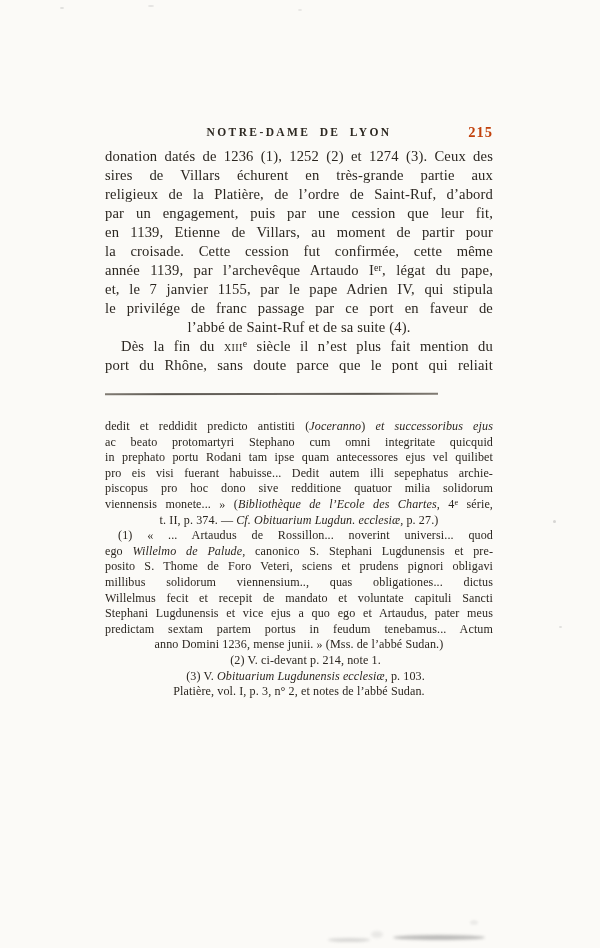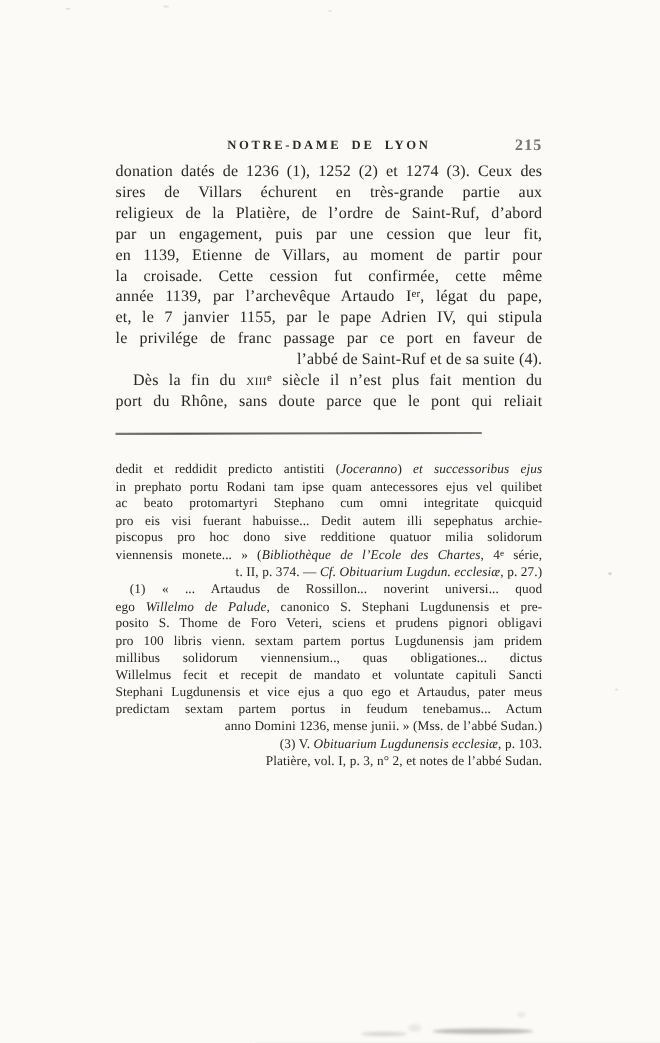--- a/index.html
+++ b/index.html
@@ -15,38 +15,38 @@
   .runhead {
     position:absolute; left:105px; top:126px; width:388px; height:18px;
   }
   .runhead .title {
     position:absolute; left:0; right:0; text-align:center;
     font-size:11.5px; font-weight:bold; letter-spacing:2.4px;
     word-spacing:4px; color:#2e2922;
   }
   .runhead .pageno {
     position:absolute; right:0; top:-2px;
-    font-size:14.5px; font-weight:bold; letter-spacing:1px; color:#737373;
+    font-size:14.5px; font-weight:bold; letter-spacing:1px; color:#c2410c;
   }
   
   .main {
     position:absolute; left:105px; top:147px; width:388px;
     font-size:14.6px; letter-spacing:0.15px;
   }
   .main .line { height:19px; line-height:19px; }
   
   .footnotes {
     position:absolute; left:105px; top:419px; width:388px;
     font-size:12.1px; letter-spacing:0.1px;
   }
   .footnotes .line { height:15.6px; line-height:15.6px; }
   
   .line { text-align:justify; overflow:hidden; white-space:normal; }
   .line::after { content:""; display:inline-block; width:100%; height:0; }
-  .line.no-j { text-align:right; }
+  .line.no-j { text-align:center; }
   .line.no-j::after { content:none; }
   .line.ind { text-indent:16px; }
   .footnotes .line.ind { text-indent:13px; }
   .seg-i  { font-style:italic; }
   .seg-sc { font-variant:small-caps; letter-spacing:0.4px; }
   .seg-sup{ font-size:68%; position:relative; top:-0.42em; }
   
   .rule {
     position:absolute; left:105px; top:393px; width:333px; height:2px;
     background:linear-gradient(90deg,#6b655c 0%,#3f3a33 18%,#55504a 55%,#403b34 78%,#6b655c 100%);
@@ -92,37 +92,39 @@
         <div class="line ind"><span class="">Dès la fin du </span><span class=" seg-sc">xiii</span><span class=" seg-sup">e</span><span class=""> siècle il n’est plus fait mention du</span></div>
         <div class="line"><span class="">port du Rhône, sans doute parce que le pont qui reliait</span></div>
       </div>
     </div>
 
   <div class="rule"></div>
 
   <div class="footnotes">
       <div>
         <div class="line"><span class="">dedit et reddidit predicto antistiti (</span><span class=" seg-i">Joceranno</span><span class="">) </span><span class=" seg-i">et successoribus ejus</span></div>
+        <div class="line"><span class="">ac beato protomartyri Stephano cum omni integritate quicquid</span></div>
         <div class="line"><span class="">in prephato portu Rodani tam ipse quam antecessores ejus vel quilibet</span></div>
-        <div class="line"><span class="">ac beato protomartyri Stephano cum omni integritate quicquid</span></div>
         <div class="line"><span class="">pro eis visi fuerant habuisse... Dedit autem illi sepephatus archie-</span></div>
         <div class="line"><span class="">piscopus pro hoc dono sive redditione quatuor milia solidorum</span></div>
         <div class="line"><span class="">viennensis monete... » (</span><span class=" seg-i">Bibliothèque de l’Ecole des Chartes</span><span class="">, 4</span><span class=" seg-sup">e</span><span class=""> série,</span></div>
         <div class="line no-j"><span class="">t. II, p. 374. — </span><span class=" seg-i">Cf. Obituarium Lugdun. ecclesiæ</span><span class="">, p. 27.)</span></div>
       </div>
       <div>
         <div class="line ind"><span class="">(1) « ... Artaudus de Rossillon... noverint universi... quod</span></div>
         <div class="line"><span class="">ego </span><span class=" seg-i">Willelmo de Palude</span><span class="">, canonico S. Stephani Lugdunensis et pre-</span></div>
         <div class="line"><span class="">posito S. Thome de Foro Veteri, sciens et prudens pignori obligavi</span></div>
-        <div class="line"><span class="">pro 100 libris vienn. sextam partem portus Lugdunensis jam pridem</span></div>
         <div class="line"><span class="">millibus solidorum viennensium.., quas obligationes... dictus</span></div>
         <div class="line"><span class="">Willelmus fecit et recepit de mandato et voluntate capituli Sancti</span></div>
         <div class="line"><span class="">Stephani Lugdunensis et vice ejus a quo ego et Artaudus, pater meus</span></div>
         <div class="line"><span class="">predictam sextam partem portus in feudum tenebamus... Actum</span></div>
         <div class="line no-j"><span class="">anno Domini 1236, mense junii. » (Mss. de l’abbé Sudan.)</span></div>
+      </div>
+      <div>
+        <div class="line no-j ind"><span class="">(2) V. ci-devant p. 214, note 1.</span></div>
       </div>
       <div>
         <div class="line no-j ind"><span class="">(3) V. </span><span class=" seg-i">Obituarium Lugdunensis ecclesiæ</span><span class="">, p. 103.</span></div>
       </div>
       <div>
         <div class="line no-j"><span class="">Platière, vol. I, p. 3, n° 2, et notes de l’abbé Sudan.</span></div>
       </div>
     </div>
 
   <div class="artifact sm1"></div>

